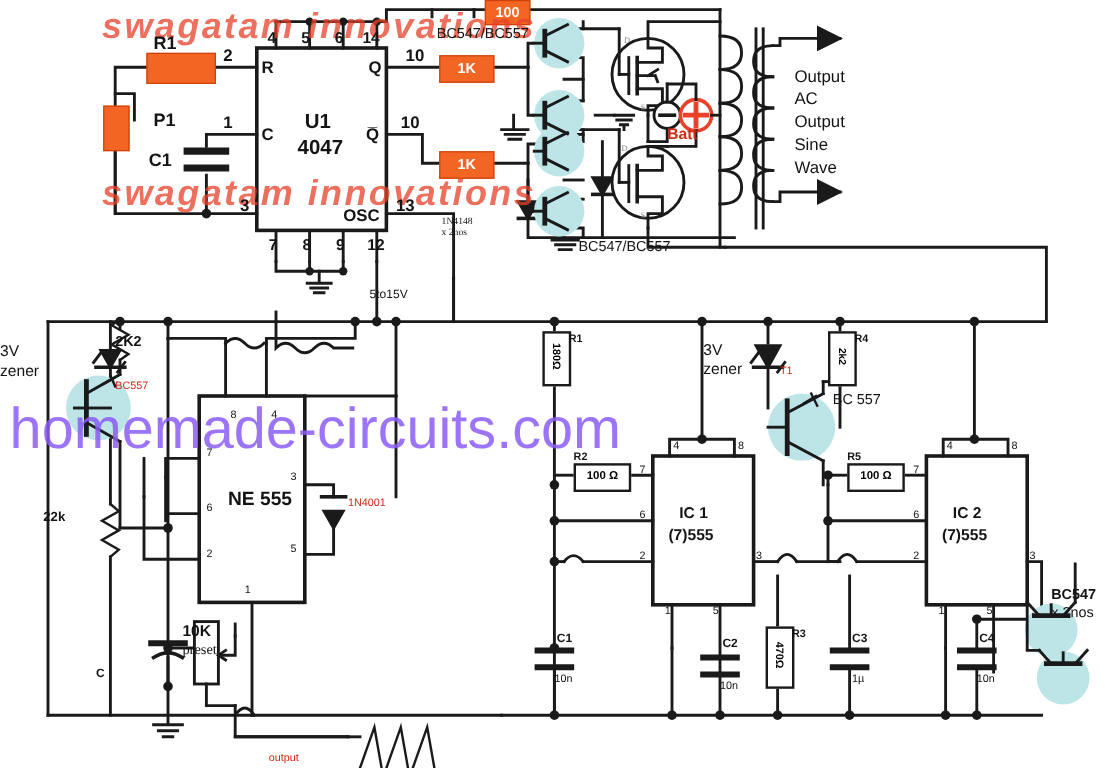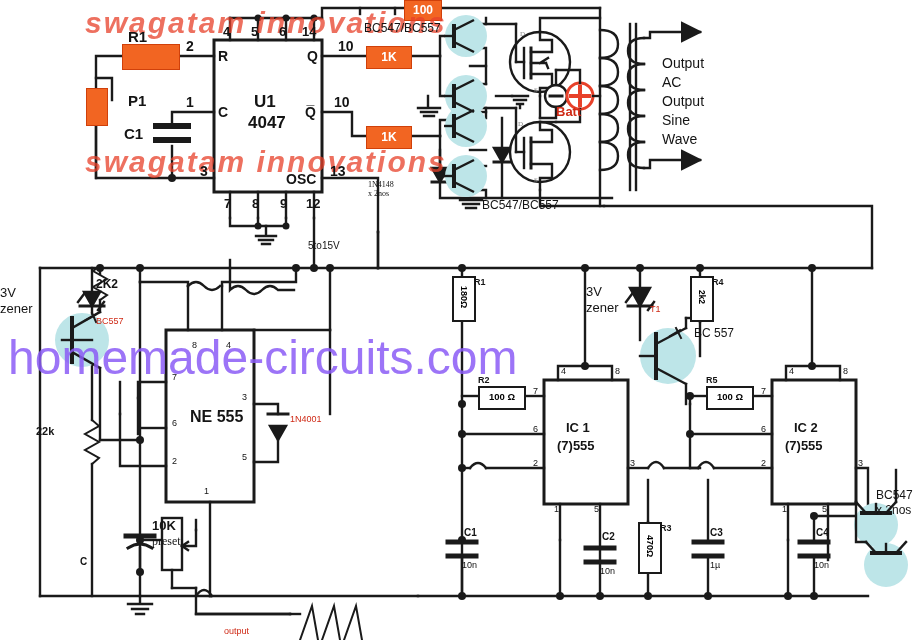--- a/index.html
+++ b/index.html
@@ -556,18 +556,18 @@
   <div class="lbl b sm" style="left:464px;top:527px;font-size:10px;">C1</div>
   <div class="lbl sm" style="left:462px;top:560px;font-size:9px;">10n</div>
   <div class="lbl b sm" style="left:602px;top:531px;font-size:10px;">C2</div>
   <div class="lbl sm" style="left:600px;top:566px;font-size:9px;">10n</div>
   <div class="lbl b sm" style="left:710px;top:527px;font-size:10px;">C3</div>
   <div class="lbl sm" style="left:710px;top:560px;font-size:9px;">1µ</div>
   <div class="lbl b sm" style="left:816px;top:527px;font-size:10px;">C4</div>
   <div class="lbl sm" style="left:814px;top:560px;font-size:9px;">10n</div>
   <div class="lbl b sm" style="left:80px;top:556px;font-size:10px;">C</div>
 
-  <div class="lbl" style="left:876px;top:488px;font-size:12px;">BC547</div>
+  <div class="lbl" style="left:876px;top:488px;font-size:12px;font-weight:bold;">BC547</div>
   <div class="lbl" style="left:876px;top:503px;font-size:12px;">x 2nos</div>
 
   <div class="lbl red sm" style="left:224px;top:626px;font-size:9px;">output</div>
 
 </div>
 
 </body></html>

